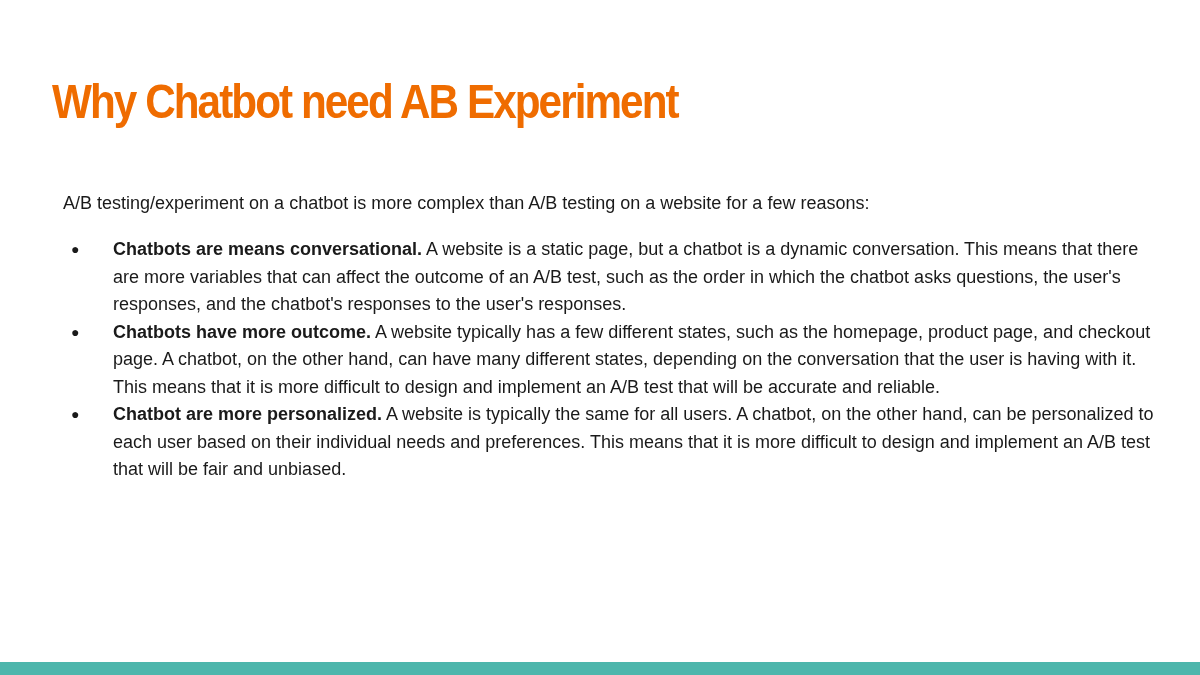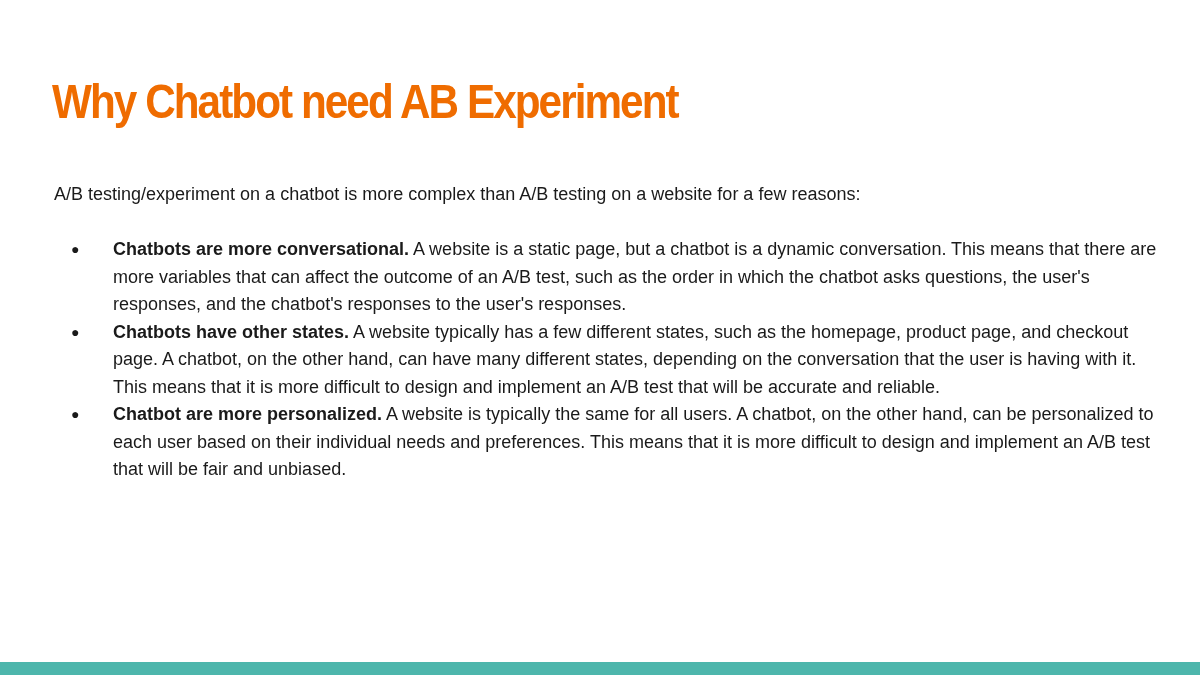--- a/index.html
+++ b/index.html
@@ -13,21 +13,21 @@
     position: absolute; left: 52px; top: 70px;
     font-family: "Liberation Sans", sans-serif;
     font-weight: bold; font-size: 48px;
     letter-spacing: -2.2px;
     transform: scaleX(0.88); transform-origin: left top;
     color: #ef6c00; margin: 0; line-height: 64px;
     white-space: nowrap;
   }
   .intro {
     position: absolute; left: 52px; top: 180px;
-    font-size: 18px; color: #1a1a1a; margin: 2px; line-height: 24px;
+    font-size: 18px; color: #1a1a1a; margin: 11px; line-height: 24px;
     white-space: nowrap;
   }
   .bullets {
     position: absolute; left: 52px; top: 236px; width: 1110px;
     margin: 0; padding: 0; list-style: none;
   }
   .bullet {
     position: relative; padding-left: 61px;
     font-size: 18px; line-height: 27.5px; color: #1a1a1a;
   }
@@ -42,25 +42,25 @@
 </style>
 </head>
 <body>
 
 <div class="slide">
   <h1 class="title">Why Chatbot need AB Experiment</h1>
   <p class="intro">A/B testing/experiment on a chatbot is more complex than A/B testing on a website for a few reasons:</p>
   <ul class="bullets">
     <li class="bullet">
       <span class="bullet-dot">●</span>
-      <b>Chatbots are more conversational.</b><span> A website is a static page, but a chatbot is a dynamic conversation. This means that there are more variables that can affect the outcome of an A/B test, such as the order in which the chatbot asks questions, the user's responses, and the chatbot's responses to the user's responses.</span>
+      <b>Chatbots are means conversational.</b><span> A website is a static page, but a chatbot is a dynamic conversation. This means that there are more variables that can affect the outcome of an A/B test, such as the order in which the chatbot asks questions, the user's responses, and the chatbot's responses to the user's responses.</span>
     </li>
     <li class="bullet">
       <span class="bullet-dot">●</span>
-      <b>Chatbots have other states.</b><span> A website typically has a few different states, such as the homepage, product page, and checkout page. A chatbot, on the other hand, can have many different states, depending on the conversation that the user is having with it. This means that it is more difficult to design and implement an A/B test that will be accurate and reliable.</span>
+      <b>Chatbots have more outcome.</b><span> A website typically has a few different states, such as the homepage, product page, and checkout page. A chatbot, on the other hand, can have many different states, depending on the conversation that the user is having with it. This means that it is more difficult to design and implement an A/B test that will be accurate and reliable.</span>
     </li>
     <li class="bullet">
       <span class="bullet-dot">●</span>
       <b>Chatbot are more personalized.</b><span> A website is typically the same for all users. A chatbot, on the other hand, can be personalized to each user based on their individual needs and preferences. This means that it is more difficult to design and implement an A/B test that will be fair and unbiased.</span>
     </li>
   </ul>
   <div class="footer-bar"></div>
 </div>
 
 </body></html>

